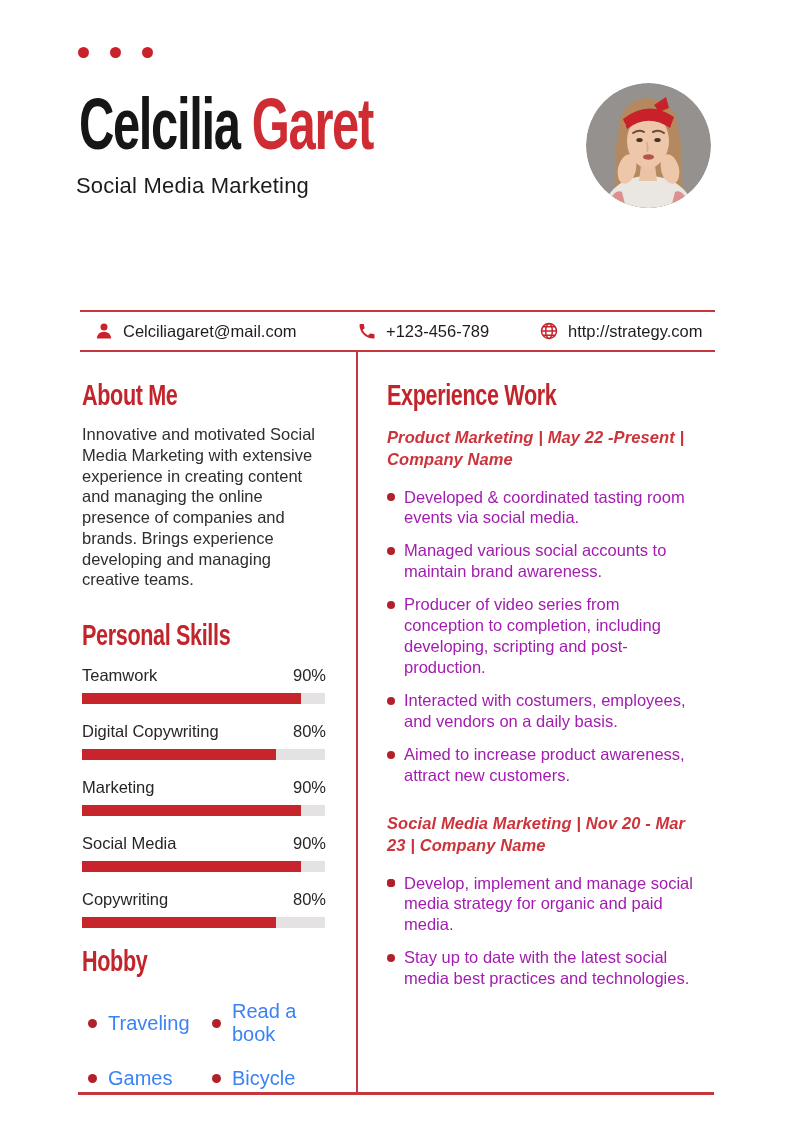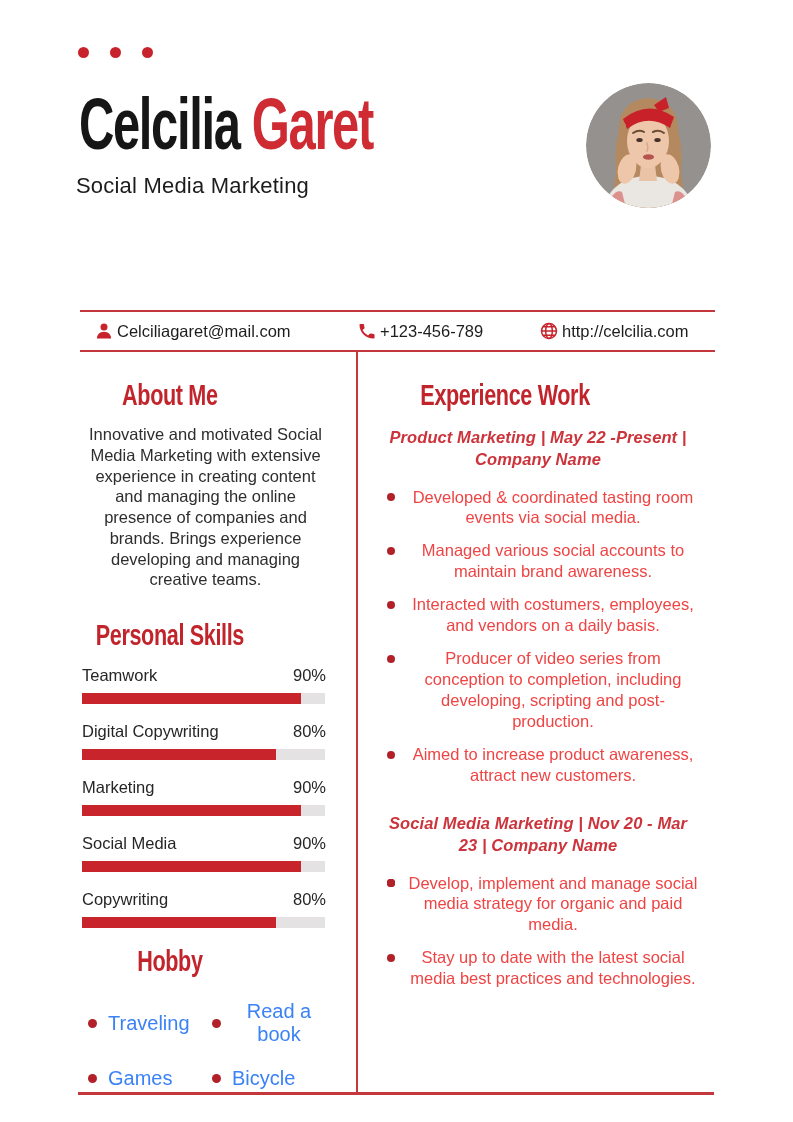--- a/index.html
+++ b/index.html
@@ -41,33 +41,32 @@
   .photo svg { display: block; width: 125px; height: 125px; }
 
   
   .contact-bar {
     position: relative; margin: 0 78px 0 80px; height: 42px;
     border-top: 2.5px solid #c4373d; border-bottom: 2.5px solid #c4373d;
     display: flex; align-items: center;
     padding: 0 10px 0 14px;
     font-size: 16.5px; color: #1d1d1d;
   }
-  .c-group { display: flex; align-items: center; gap: 3px; }
+  .c-group { display: flex; align-items: center; gap: 9px; }
   .c-group.g1 { width: 263px; }
   .c-group.g2 { width: 182px; text-align: right; }
   .c-icon { width: 20px; height: 20px; flex: 0 0 auto; display: inline-flex; }
   .c-icon svg { width: 20px; height: 20px; }
 
   
   .columns {
     position: relative;
     margin: 0 78px 0 80px;
     height: 740px;
     display: flex;
-    text-align: center;
   }
   .col-left { width: 276px; padding: 0 30px 0 2px; }
   .v-divider {
     position: absolute; left: 276px; top: 0; bottom: 0;
     width: 2px; background: #c4373d;
   }
   .col-right { flex: 1; padding-left: 31px; }
 
   h2.sec-title {
     font-size: 30px; font-weight: bold; color: #c2242b;
@@ -105,21 +104,21 @@
   
   .sec-exp h2 { margin-top: 28px; }
   .job-title {
     margin-top: 16px; max-width: 302px;
     font-size: 16.5px; font-style: italic; font-weight: bold;
     color: #cc343c; line-height: 1.35; letter-spacing: 0.1px;
   }
   ul.bullets { list-style: none; margin-top: 16px; width: 315px; }
   ul.bullets li {
     position: relative; padding-left: 17px; margin-bottom: 12px;
-    font-size: 16.5px; line-height: 1.27; color: #ef4444;
+    font-size: 16.5px; line-height: 1.27; color: #a21caf;
   }
   ul.bullets li .b-dot {
     position: absolute; left: 0; top: 6.5px;
     width: 8px; height: 8px; border-radius: 50%; background: #b2202a;
   }
   .job2 { margin-top: 26px; }
 
   
   .bottom-line {
     margin: 0 79px 0 78px; height: 2.5px; background: #c4373d;
@@ -191,21 +190,21 @@
       <span>+123-456-789</span>
     </div>
     <div class="c-group g3">
       <span class="c-icon">
         <svg viewBox="0 0 24 24" fill="none" stroke="#c8232c" stroke-width="1.8">
             <circle cx="12" cy="12" r="9"></circle>
             <ellipse cx="12" cy="12" rx="4" ry="9"></ellipse>
             <path d="M3 12h18M4.3 7h15.4M4.3 17h15.4"></path>
           </svg>
       </span>
-      <span>http://celcilia.com</span>
+      <span>http://strategy.com</span>
     </div>
   </div>
 
   <div class="columns">
     <div class="col-left">
 
       <section class="sec-about">
         <h2 class="sec-title">About Me</h2>
         <p class="about-text">Innovative and motivated Social Media Marketing with extensive experience in creating content and managing the online presence of companies and brands. Brings experience developing and managing creative teams.</p>
       </section>
@@ -295,22 +294,22 @@
 
     <div class="col-right">
       <section class="sec-exp">
         <h2 class="sec-title">Experience Work</h2>
 
         <div class="job job1">
           <div class="job-title">Product Marketing | May 22 -Present | Company Name</div>
           <ul class="bullets">
             <li><span class="b-dot"></span><span>Developed &amp; coordinated tasting room events via social media.</span></li>
             <li><span class="b-dot"></span><span>Managed various social accounts to maintain brand awareness.</span></li>
+            <li><span class="b-dot"></span><span>Producer of video series from conception to completion, including developing, scripting and post-production.</span></li>
             <li><span class="b-dot"></span><span>Interacted with costumers, employees, and vendors on a daily basis.</span></li>
-            <li><span class="b-dot"></span><span>Producer of video series from conception to completion, including developing, scripting and post-production.</span></li>
             <li><span class="b-dot"></span><span>Aimed to increase product awareness, attract new customers.</span></li>
           </ul>
         </div>
 
         <div class="job job2">
           <div class="job-title">Social Media Marketing | Nov 20 - Mar 23 | Company Name</div>
           <ul class="bullets">
             <li><span class="b-dot"></span></li>
             <li><span class="b-dot"></span></li>
             <li><span class="b-dot"></span><span>Develop, implement and manage social media strategy for organic and paid media.</span></li>

